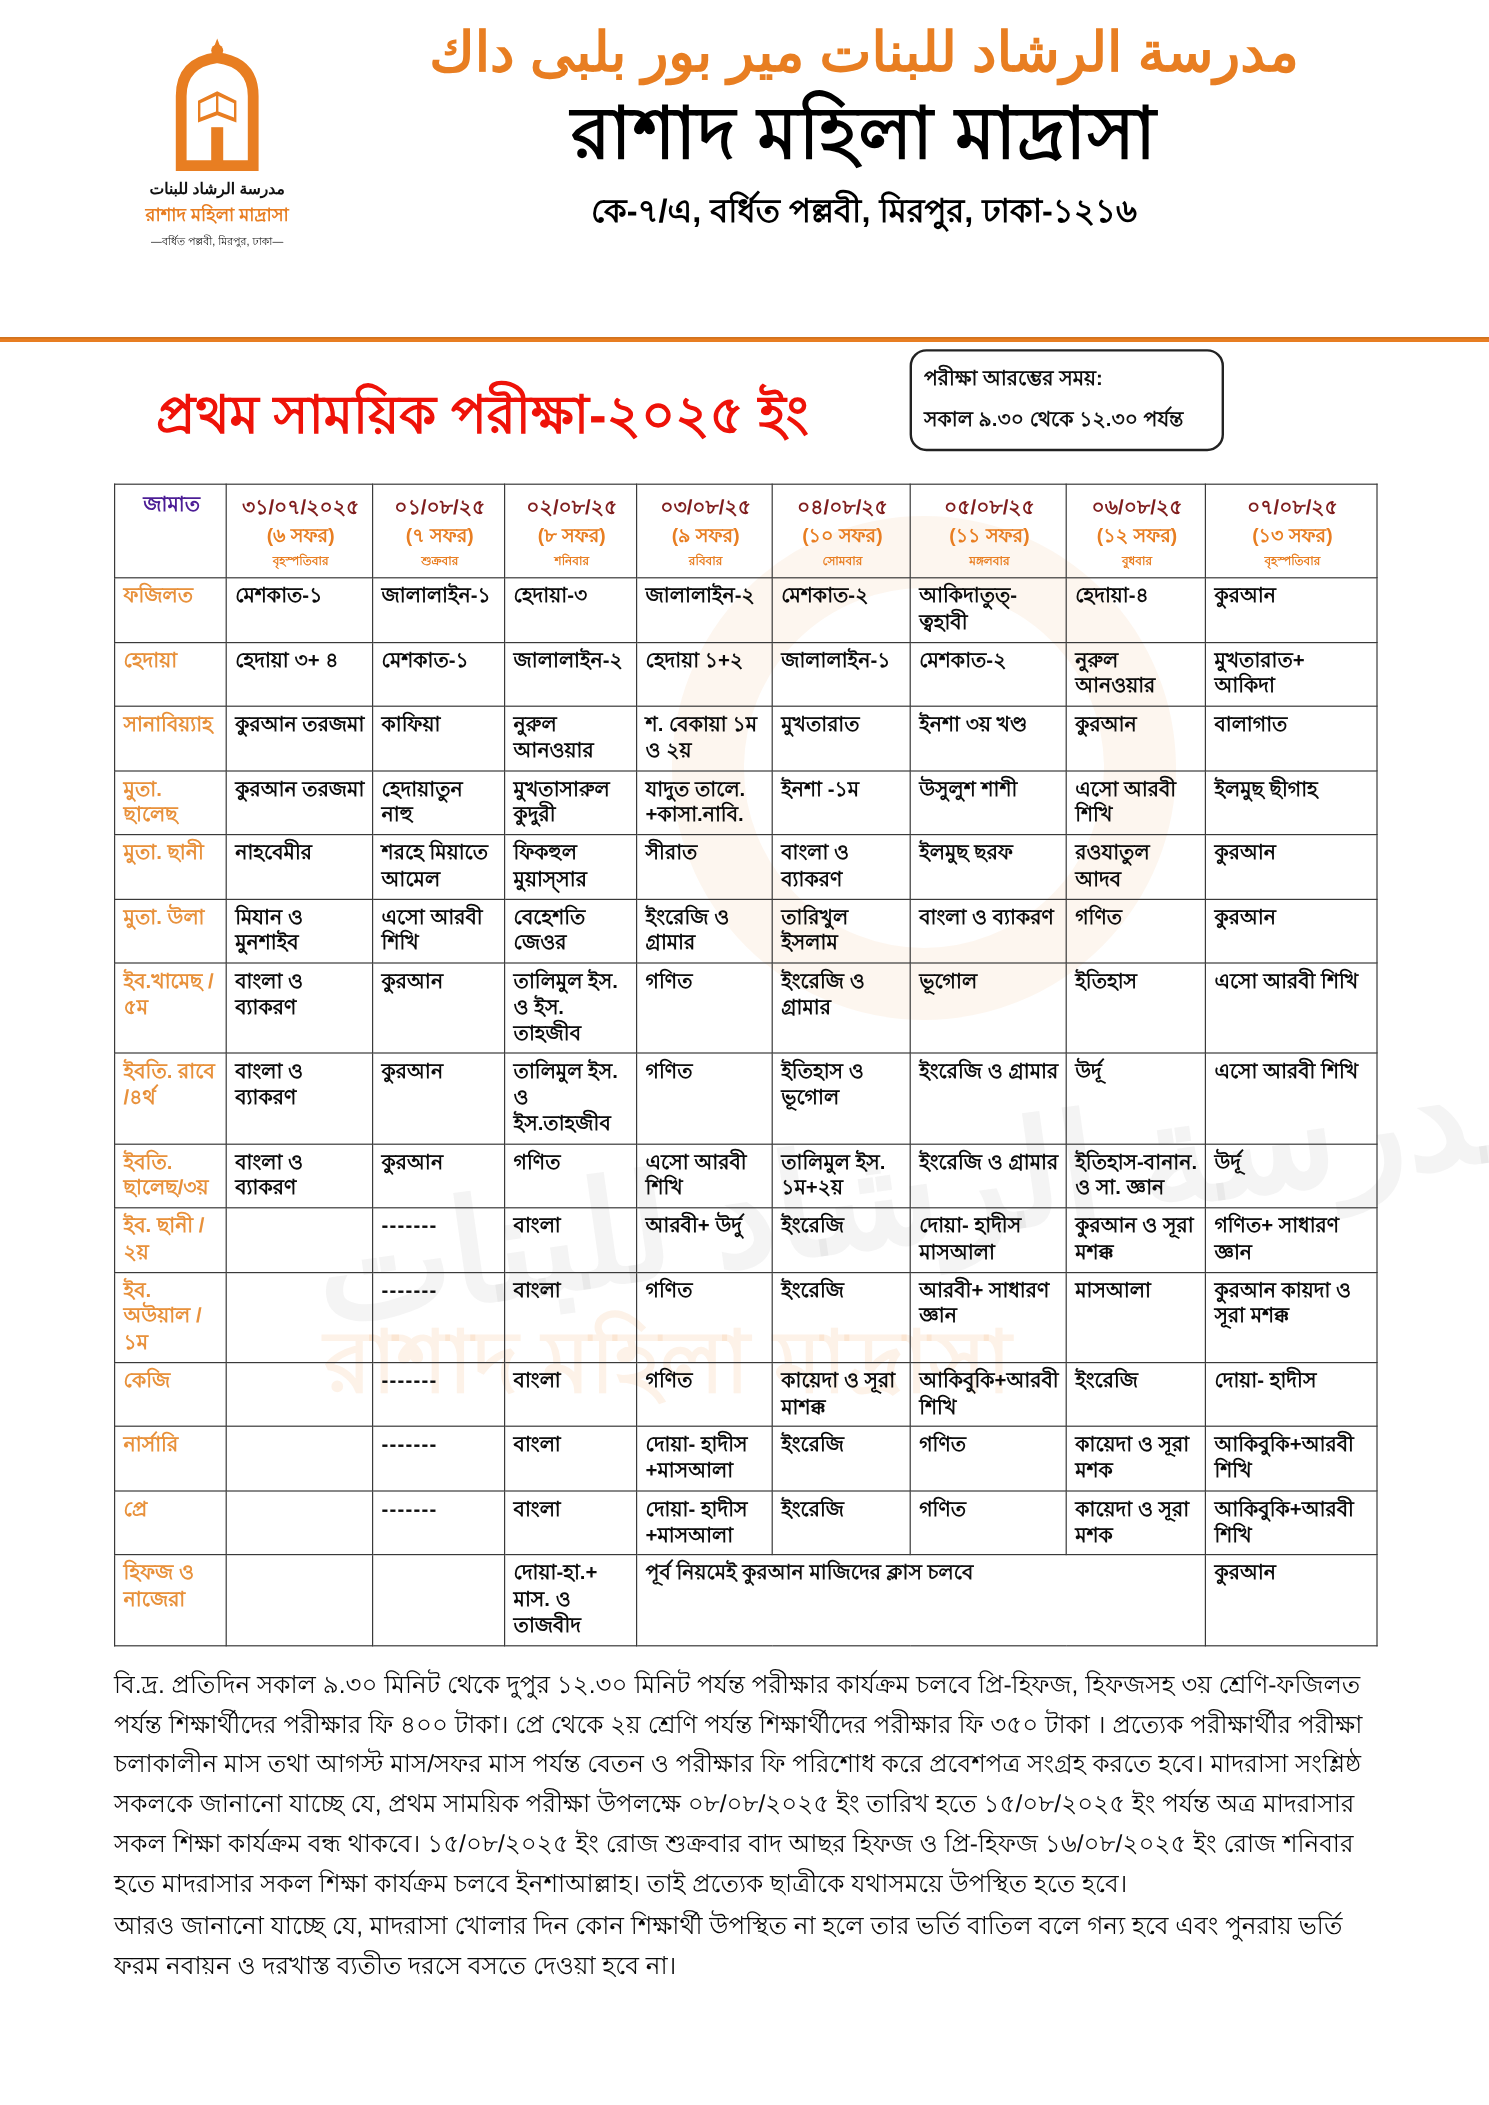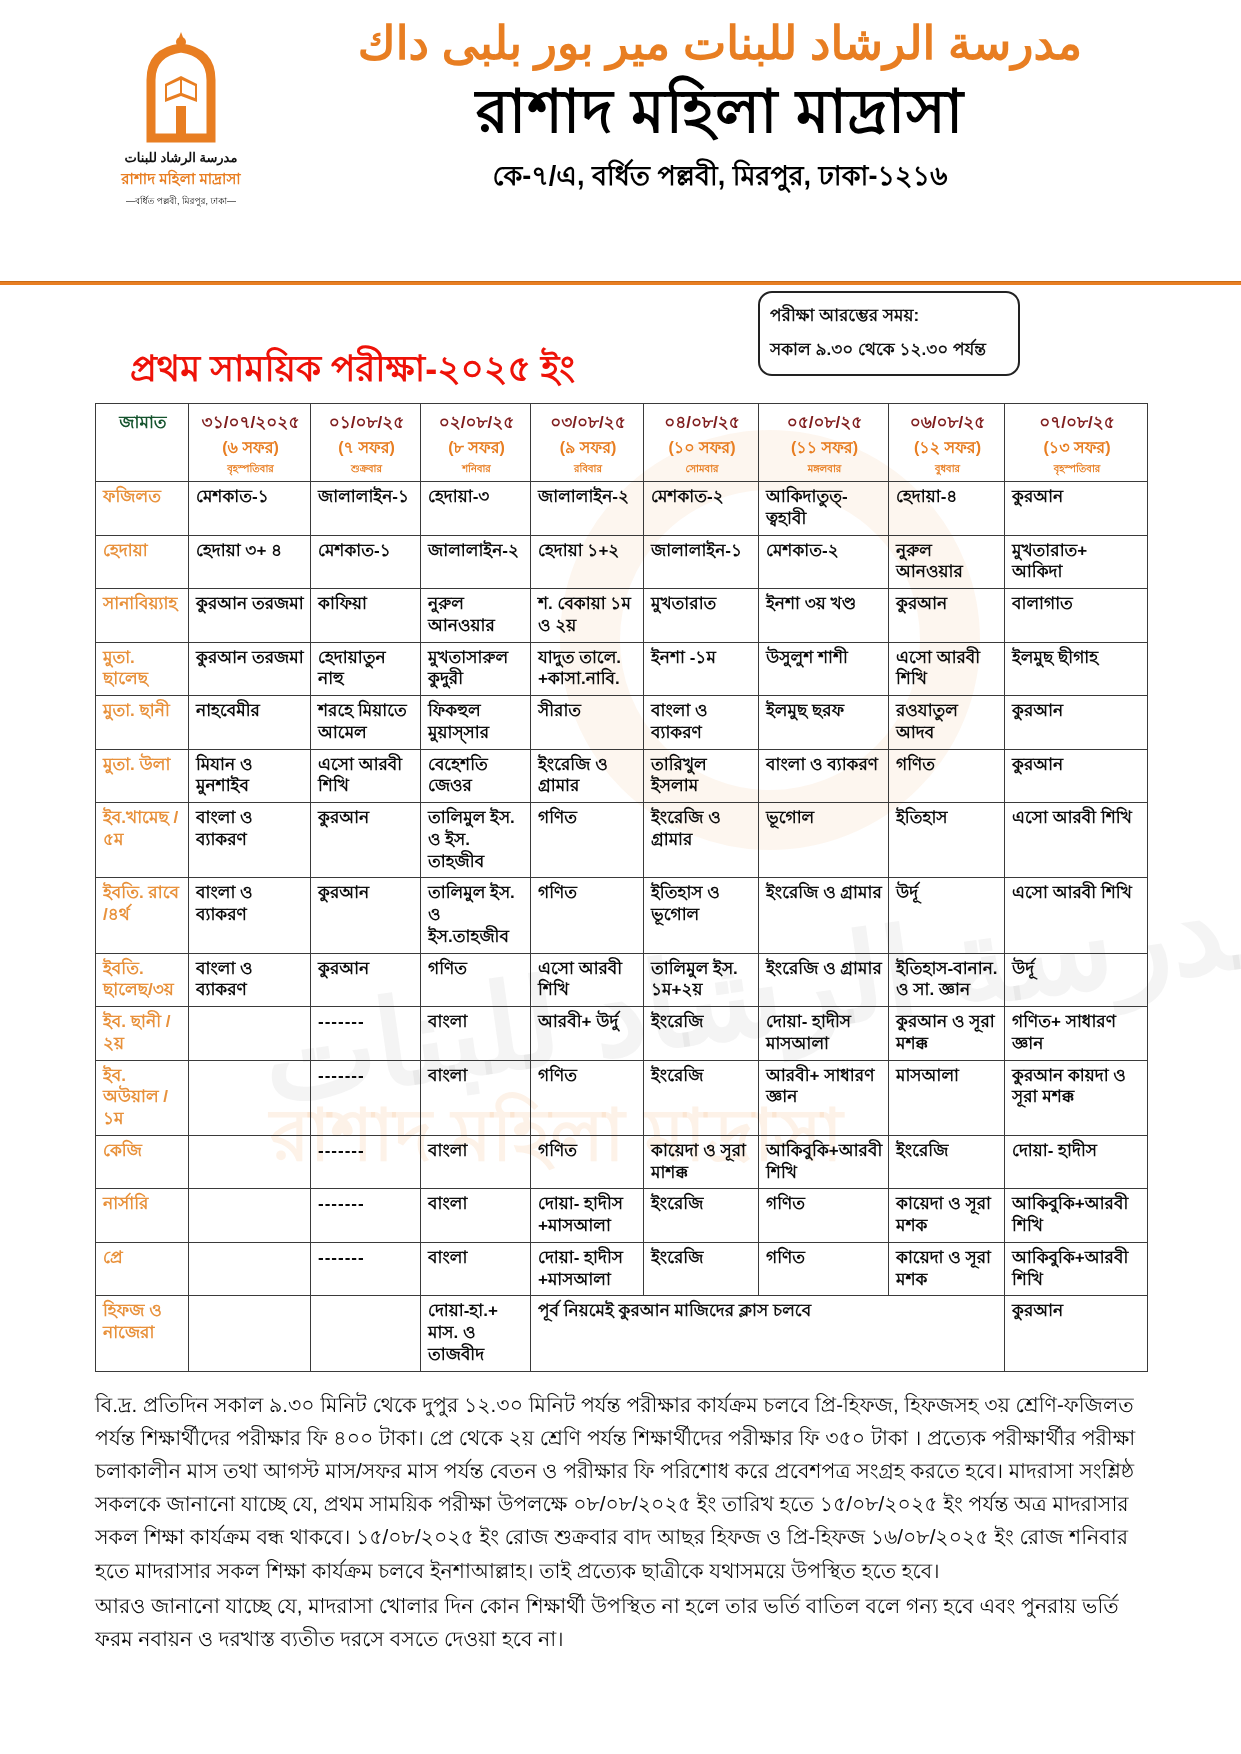--- a/index.html
+++ b/index.html
@@ -46,22 +46,22 @@
     letter-spacing:1px;
   }
   .address { font-size:27px; font-weight:bold; color:#000; margin-top:10px; }
   .orange-rule {
     position:absolute; left:0; top:281px; width:1241px; height:4px;
     background:#e87e22; border-top:1px solid #c96a15;
   }
   
   .title-row { position:relative; z-index:2; height:120px; }
   .exam-title {
-    position:absolute; left:130px; top:58px;
-    font-size:36px; font-weight:bold; color:#ee1208;
+    position:absolute; left:130px; top:30px;
+    font-size:44px; font-weight:bold; color:#ee1208;
   }
   .time-box {
     position:absolute; left:758px; top:8px; width:262px;
     border:2px solid #222; border-radius:14px;
     padding:9px 10px 10px 10px; text-align:left; background:#fff;
   }
   .time-box .tb-label { font-size:17px; font-weight:bold; }
   .time-box .tb-time  { font-size:17px; font-weight:bold; margin-top:6px; }
   
   .table-wrap { position:relative; z-index:1; margin-left:95px; width:1052px; }
@@ -73,21 +73,21 @@
     border:1.5px solid #3a3a3a;
     vertical-align:top; text-align:left;
     padding:4px 5px 5px 7px;
     font-size:17px; line-height:1.28;
     word-wrap:break-word;
   }
   table.sched thead th { text-align:center; vertical-align:top; padding-top:8px; }
   .hd-date { color:#7f1d1d; font-weight:bold; font-size:17px; }
   .hd-safar { color:#e87e22; font-weight:bold; font-size:16px; margin-top:4px; }
   .hd-day { color:#e87e22; font-weight:bold; font-size:10px; margin-top:5px; }
-  th.corner { color:#14532d; font-weight:bold; font-size:19px; text-align:center; }
+  th.corner { color:#4c1d95; font-weight:bold; font-size:19px; text-align:center;font-family:Liberation Mono, monospace; }
   th.rowlabel {
     color:#e8913b; font-weight:bold; font-size:16.5px; text-align:left;
     padding-left:8px;
   }
   td.subject { font-weight:600; color:#0c0c0c; }
   td.dashes { text-align:left; font-weight:bold; letter-spacing:1px; }
   td.merged {
     text-align:center; vertical-align:middle;
     font-size:23px; font-weight:600;
   }

